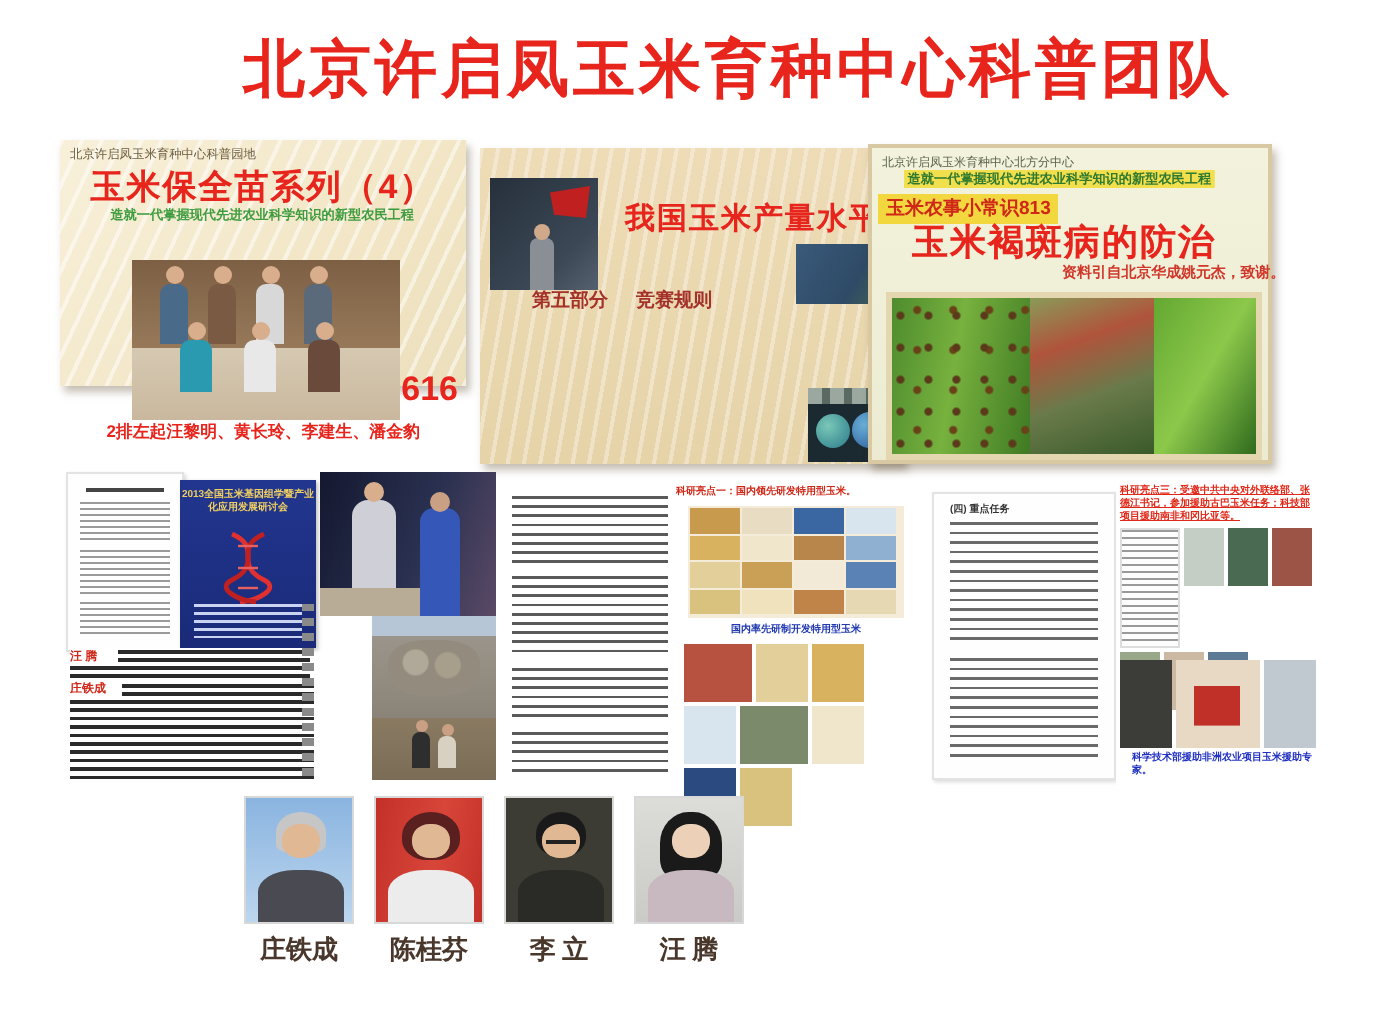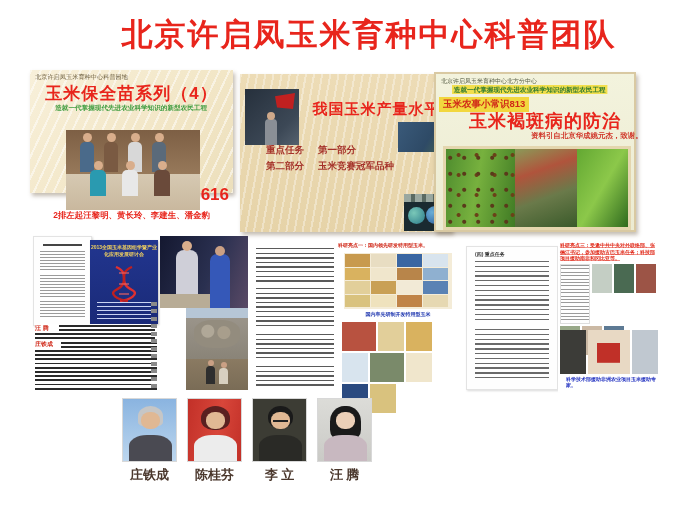--- a/index.html
+++ b/index.html
@@ -64,21 +64,21 @@
   .gl1{left:4px;top:13px;width:17px;height:17px;background:radial-gradient(circle at 35% 35%,#7ac8b8,#2a7a8a);}
   .gl2{right:5px;top:12px;width:18px;height:18px;background:radial-gradient(circle at 35% 35%,#6ab0d8,#2a5a9a);}
 
   
   .p3-label{position:absolute;left:5px;top:3px;font-size:10px;color:#5a6048;
     transform:scale(.6);transform-origin:0 0;white-space:nowrap;}
   .p3-slogan{position:absolute;left:16px;top:11px;font-size:11px;font-weight:bold;color:#2f7a2f;
     background:#f2df4e;padding:0 3px;transform:scale(.6);transform-origin:0 0;white-space:nowrap;}
   .p3-badge{position:absolute;left:3px;top:23px;background:#f2d73e;color:#d02818;
     font-weight:bold;font-size:9.5px;padding:1px 4px;}
-  .p3-title{position:absolute;left:20px;right:0;top:35px;text-align:center;
+  .p3-title{position:absolute;left:20px;right:0;top:35px;text-align:left;
     font-size:18px;font-weight:bold;color:#e8251c;letter-spacing:1px;}
   .p3-credit{position:absolute;left:95px;top:57px;font-size:12px;font-weight:bold;color:#d0372a;
     transform:scale(.62);transform-origin:0 0;white-space:nowrap;}
   .p3-photos{position:absolute;left:7px;top:72px;width:182px;height:78px;border:3px solid #e4d6ae;display:flex;}
   .leaf{height:100%;}
   .leaf1{width:38%;background:radial-gradient(circle at 30% 55%,#5a3a1a 1.5px,transparent 2.5px),
     radial-gradient(circle at 70% 30%,#6a4218 1.5px,transparent 2.5px),
     linear-gradient(100deg,#4e8c2e,#77b13e 45%,#3f7a24);background-size:14px 16px,18px 20px,100% 100%;}
   .leaf2{width:34%;background:linear-gradient(160deg,#8a9a58 0%,#b0543c 30%,#6a7a4a 60%,#3a5a2a 100%);}
   .leaf3{width:28%;background:linear-gradient(120deg,#63a832 0%,#8cc84a 50%,#2f6a1e 100%);}
@@ -241,26 +241,22 @@
 
   <section class="panel panel2">
     <div class="p2-photo1">
       <div class="p2-flag"></div>
       <div class="p2-lect"></div>
     </div>
     <div class="p2-title">我国玉米产量水平</div>
     <div class="p2-photo2"></div>
     <div class="p2-list">
       <div class="p2-row">
-        <span class="p2-part">重点任务</span>
-        <span class="p2-topic">第一部分</span>
-      </div>
-      <div class="p2-row">
-        <span class="p2-part">第二部分</span>
-        <span class="p2-topic">玉米竞赛冠军品种</span>
+        <span class="p2-part">第五部分</span>
+        <span class="p2-topic">竞赛规则</span>
       </div>
     </div>
     <div class="p2-photo3">
       <div class="globe gl1"></div>
       <div class="globe gl2"></div>
     </div>
   </section>
 
   <section class="panel panel3">
     <div class="p3-label">北京许启凤玉米育种中心北方分中心</div>

